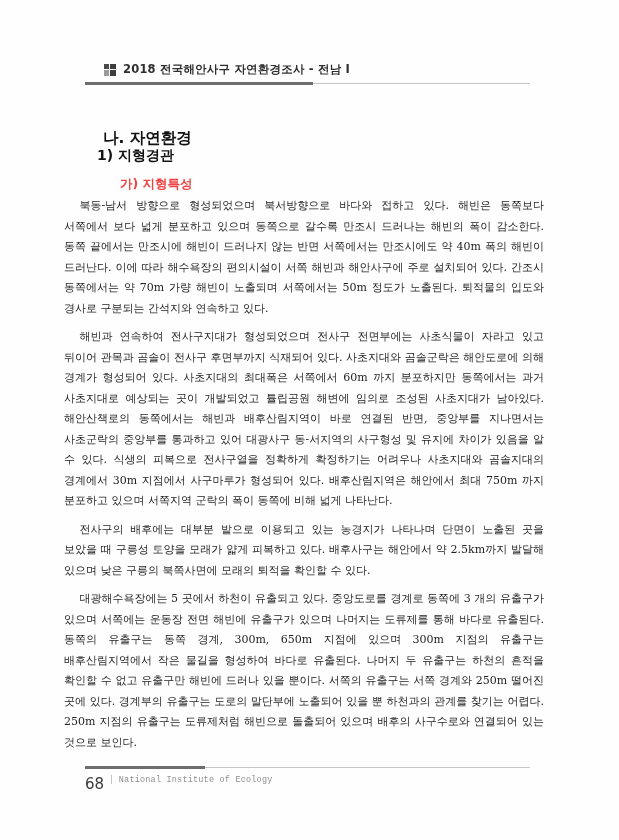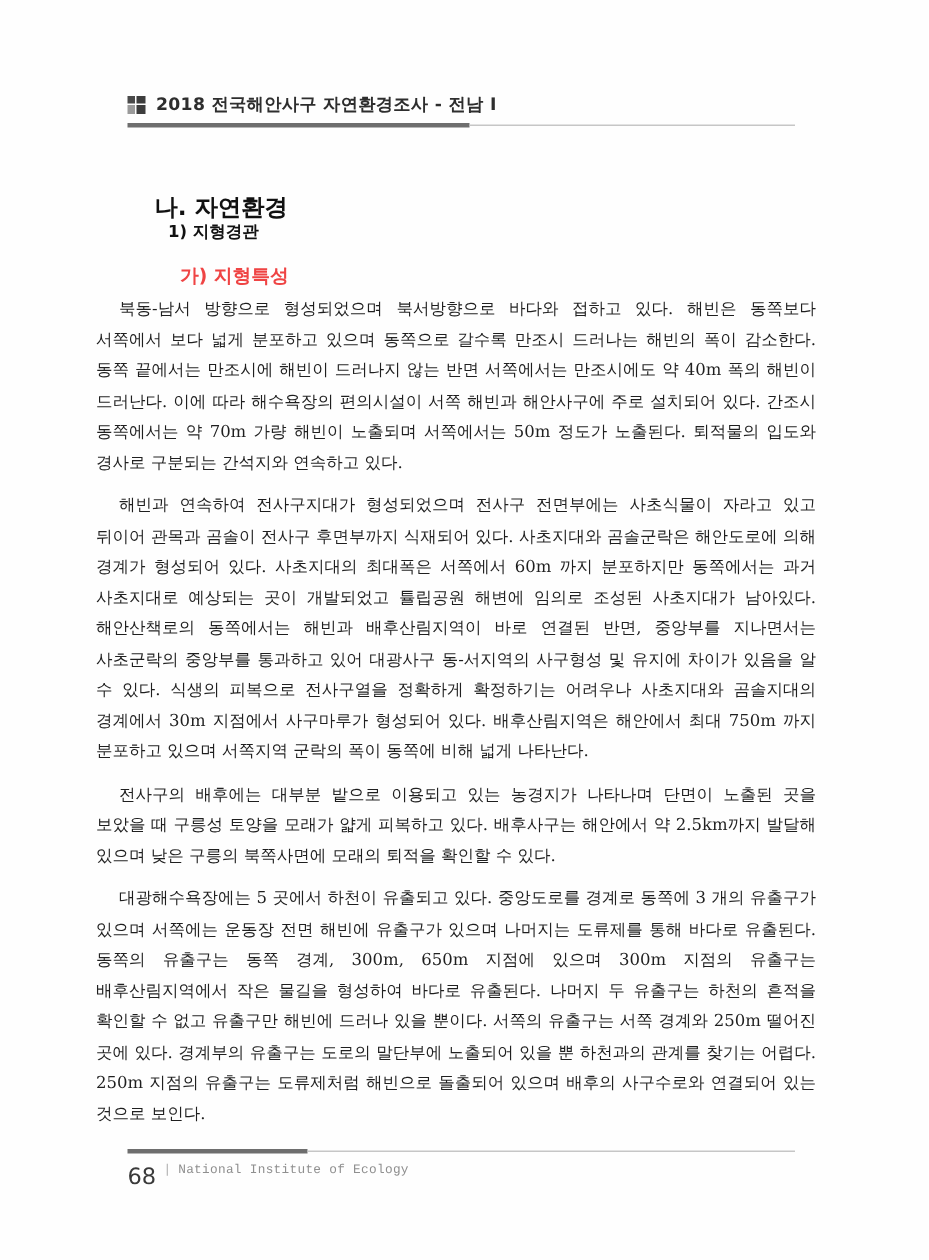--- a/index.html
+++ b/index.html
@@ -19,20 +19,21 @@
     position: absolute;
     left: 85px;
     top: 62px;
     width: 445px;
   }
   .header-row {
     display: flex;
     align-items: center;
     gap: 7px;
     margin-bottom: 5px;
+    margin-left: 19px;
   }
   .dots-icon {
     display: grid;
     grid-template-columns: 5px 6px;
     grid-template-rows: 5px 6px;
     gap: 1px;
     flex: 0 0 auto;
   }
   .dots-icon span { display: block; }
   .dots-icon .d1 { background: #4a4a4a; }
@@ -58,23 +59,23 @@
 
   
   .heading-1 {
     position: absolute;
     left: 103px; top: 128px;
     font-family: "DejaVu Sans", "Liberation Sans", sans-serif;
     font-size: 15.5px; font-weight: bold; color: #111;
   }
   .heading-2 {
     position: absolute;
-    left: 112px; top: 147px;
+    left: 97px; top: 147px;
     font-family: "DejaVu Sans", "Liberation Sans", sans-serif;
-    font-size: 11px; font-weight: bold; color: #111;
+    font-size: 14px; font-weight: bold; color: #111;
   }
   .heading-3 {
     position: absolute;
     left: 120px; top: 176px;
     font-family: "DejaVu Sans", "Liberation Sans", sans-serif;
     font-size: 12.5px; font-weight: bold; color: #ef4444;
   }
 
   
   .body-text {

